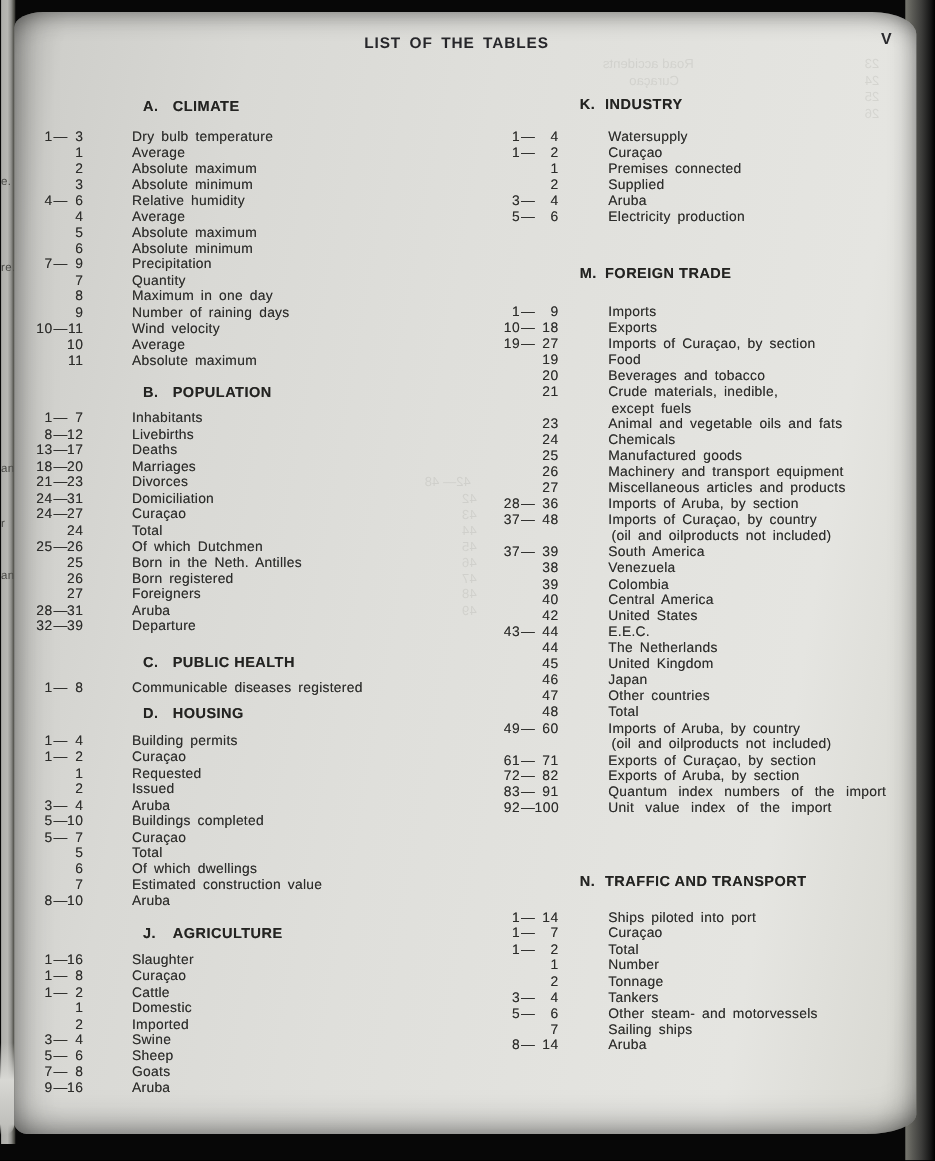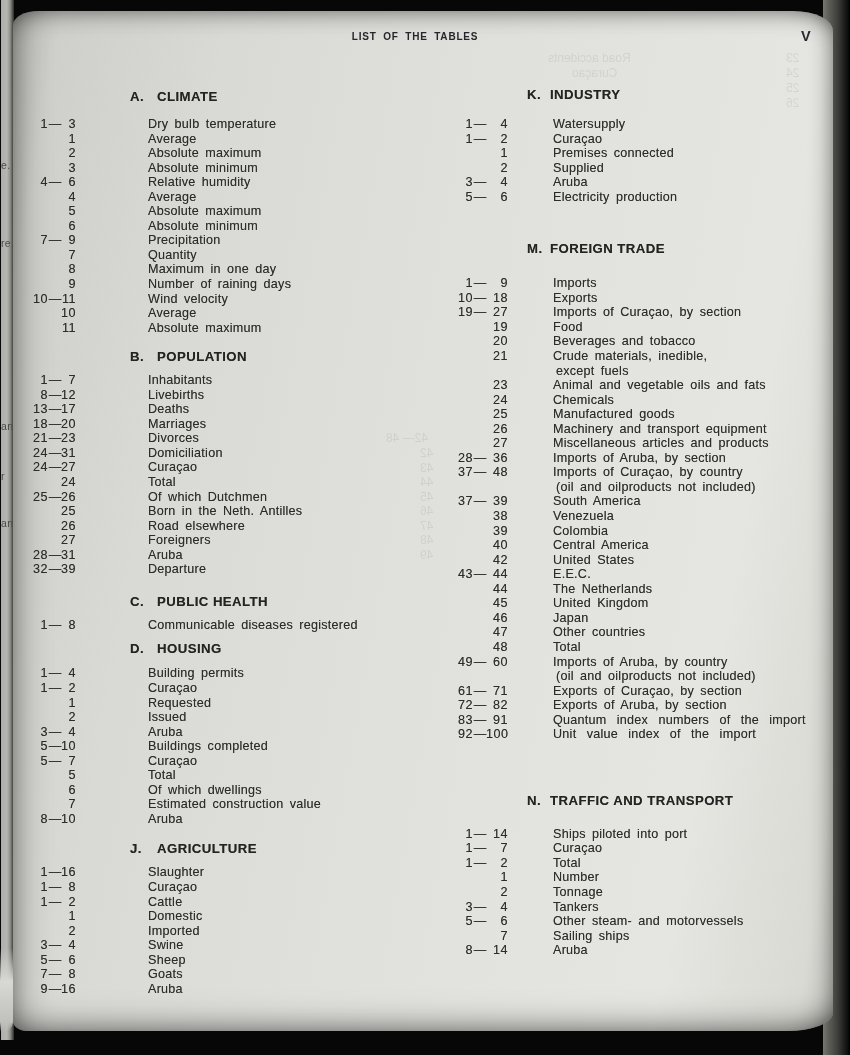--- a/index.html
+++ b/index.html
@@ -39,21 +39,21 @@
       inset -16px 0 26px -18px rgba(0,0,0,.42);
   }
   
   .bleed{
     position:absolute;font-size:12px;color:#6e6e66;opacity:.13;
     transform:scaleX(-1);filter:blur(.6px);white-space:nowrap;line-height:13px;
   }
   
   .doc-title{
     position:absolute;left:0;top:31px;width:830px;text-align:center;
-    font-size:10px;font-weight:700;letter-spacing:.8px;word-spacing:3px;color:#26262a;
+    font-size:14px;font-weight:700;letter-spacing:.8px;word-spacing:3px;color:#26262a;
   }
   .page-num{
     position:absolute;left:801px;top:28px;
     font-size:14.5px;font-weight:700;color:#2a2a2e;
   }
   
   .col{position:absolute;}
   .col-left{left:30px;top:90px;width:414px;}
   .col-right{left:455px;top:88px;width:374px;}
   .sec-header{
@@ -65,21 +65,21 @@
   .col-left  .sec-letter{width:27px}
   .col-right .sec-header{padding-left:72px}
   .col-right .sec-letter{width:23px}
   .row{display:flex;height:14.55px;line-height:14.55px;font-size:12.6px;color:#2c2c2a;
        text-shadow:0 0 .6px rgba(44,44,42,.5);white-space:nowrap;}
   .na,.nb{text-align:right;letter-spacing:.5px}
   .nd{text-align:center;letter-spacing:-1px}
   .col-left  .na{width:18px}
   .col-left  .nd{width:13px}
   .col-left  .nb{width:15px}
-  .col-left  .lbl{margin-left:72px}
+  .col-left  .lbl{margin-left:44px}
   .col-right .na{width:18px}
   .col-right .nd{width:13px}
   .col-right .nb{width:22px}
   .col-right .lbl{margin-left:45px}
   .lbl{letter-spacing:.25px;word-spacing:2.5px}
   .row.wide .lbl{word-spacing:6.5px}
   .row.cont .lbl{padding-left:3px}
   
   .sec-A .rows{margin-top:13px}
   .sec-B{margin-top:15px} .sec-B .rows{margin-top:9px}
@@ -289,21 +289,21 @@
           <div class="row">
             <span class="na"></span>
             <span class="nd"></span>
             <span class="nb">25</span>
             <span class="lbl">Born in the Neth. Antilles</span>
           </div>
           <div class="row">
             <span class="na"></span>
             <span class="nd"></span>
             <span class="nb">26</span>
-            <span class="lbl">Road elsewhere</span>
+            <span class="lbl">Born registered</span>
           </div>
           <div class="row">
             <span class="na"></span>
             <span class="nd"></span>
             <span class="nb">27</span>
             <span class="lbl">Foreigners</span>
           </div>
           <div class="row">
             <span class="na">28</span>
             <span class="nd">—</span>

